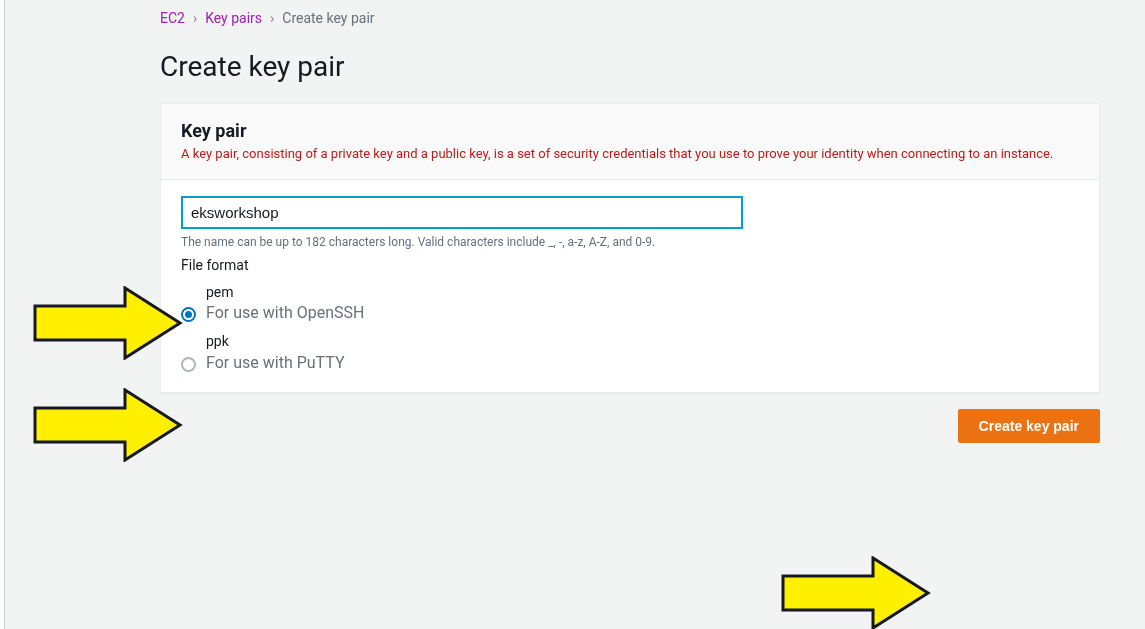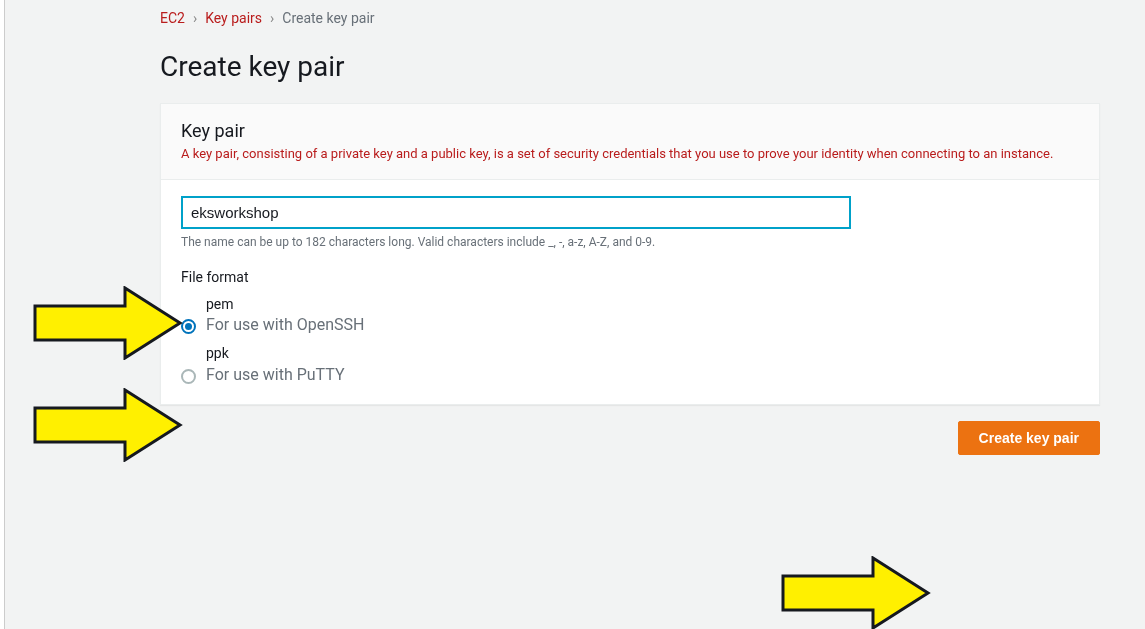--- a/index.html
+++ b/index.html
@@ -31,21 +31,21 @@
       width: 945px;
     }
     .breadcrumb {
       padding-top: 10px;
       font-size: 14px;
       display: flex;
       align-items: center;
       gap: 8px;
     }
     .breadcrumb a {
-      color: #b91c1c;
+      color: #a21caf;
       text-decoration: none;
       cursor: pointer;
     }
     .breadcrumb .sep {
       color: #888;
       font-size: 14px;
     }
     .breadcrumb .current {
       color: #687078;
     }
@@ -62,53 +62,53 @@
       box-shadow: 0 1px 1px rgba(0,0,0,0.05);
       width: 940px;
     }
     .panel-header {
       padding: 16px 20px;
       border-bottom: 1px solid #eaeded;
       background: #fafafa;
     }
     .panel-header h2 {
       font-size: 18px;
-      font-weight: 400;
+      font-weight: 700;
       color: #16191f;
       margin-bottom: 4px;
     }
     .panel-header p {
       font-size: 13px;
       color: #b91c1c;
       line-height: 1.4;
     }
     .panel-body {
       padding: 16px 20px 20px 20px;
     }
     .field-label {
       font-size: 14px;
       color: #16191f;
       margin-bottom: 6px;
       display: block;
     }
     .name-input {
-      width: 670px;
+      width: 562px;
       border: 2px solid #00a1c9;
       padding: 6px 8px;
       font-size: 15px;
       color: #16191f;
       outline: none;
     }
     .name-help {
       font-size: 12px;
       color: #687078;
       margin-top: 6px;
     }
     .format-section {
-      margin-top: 20px;
+      margin-top: 8px;
     }
     .radio-row {
       display: flex;
       align-items: flex-end;
       margin-top: 10px;
       gap: 10px;
     }
     .radio {
       width: 15px;
       height: 15px;

